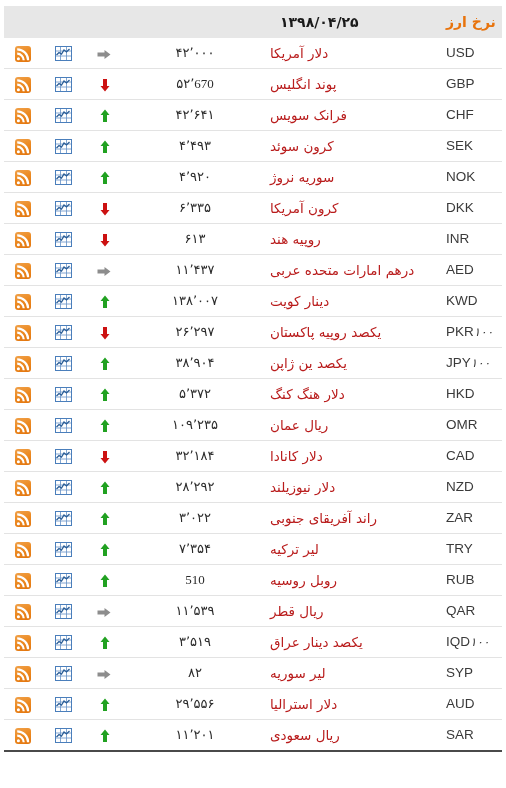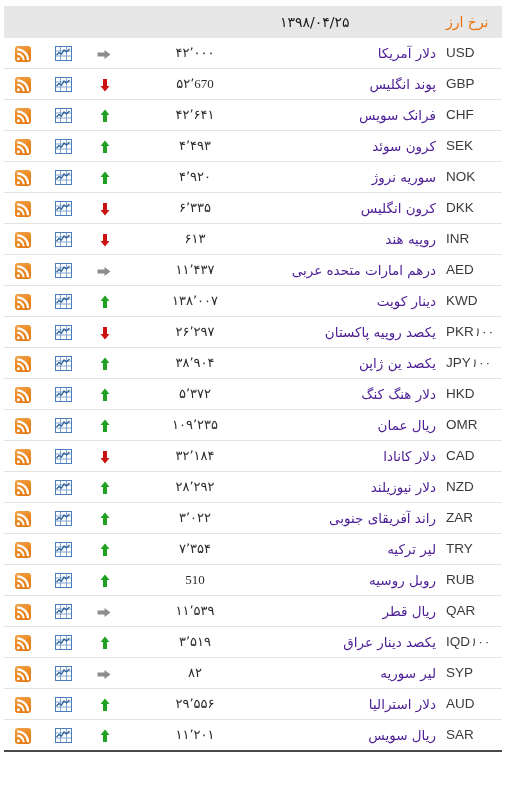--- a/index.html
+++ b/index.html
@@ -30,37 +30,37 @@
   }
 
   
   thead tr.header-row {
     height: 32px;
     background: #e7e7e7;
   }
   thead th {
     padding: 0;
     margin: 0;
-    font-weight: normal;
+    font-weight: bold;
     vertical-align: middle;
     border: none;
   }
   th.h-code {
     text-align: left;
     padding-left: 10px;
     color: #e8730c;
     font-size: 14px;
     letter-spacing: 0;
   }
   th.h-date {
     text-align: left;
     padding-left: 16px;
     color: #1a1a1a;
     font-size: 14px;
-    font-weight: normal;
+    font-weight: bold;
   }
   th.h-blank {
     background: #e7e7e7;
   }
 
   
   tbody tr.rate-row {
     height: 30px;
     background: #ffffff;
     border-bottom: 1px solid #e3e3e3;
@@ -93,24 +93,24 @@
     direction: ltr;
     white-space: nowrap;
     margin-top: 16px;
   }
   td.code .mult {
     font-size: 12px;
     font-style: italic;
   }
 
   td.name {
-    text-align: right;
+    text-align: left;
     padding-left: 6px;
     font-size: 13.5px;
-    color: #4c1d95;
+    color: #b91c1c;
     white-space: nowrap;
   }
 
   td.rate {
     text-align: center;
     font-size: 13px;
     color: #2b2b2b;
     direction: ltr;
     white-space: nowrap;
     font-family: Liberation Serif, serif;
@@ -265,21 +265,21 @@
                 <rect x="0.5" y="0.5" width="16" height="14" fill="none" stroke="#4a7ebb" stroke-width="1"></rect>
               </svg></span></td>
           <td class="rss"><span class="rss-ico"><svg width="16" height="16" viewBox="0 0 16 16">
                 <path d="M3.4 11.2a1.55 1.55 0 1 1 0 3.1 1.55 1.55 0 0 1 0-3.1z" fill="#fff"></path>
                 <path d="M2.2 6.6a7.7 7.7 0 0 1 7.6 7.7h-2.2a5.5 5.5 0 0 0-5.4-5.5z" fill="#fff"></path>
                 <path d="M2.2 2.2a12.1 12.1 0 0 1 12 12.1h-2.2a9.9 9.9 0 0 0-9.8-9.9z" fill="#fff"></path>
               </svg></span></td>
         </tr>
         <tr class="rate-row">
           <td class="code"><span>DKK</span></td>
-          <td class="name">کرون انگلیس</td>
+          <td class="name">کرون آمریکا</td>
           <td class="rate">۶٬۳۳۵</td>
           <td class="arrow"><span class="arrow-ico"><svg width="14" height="16" viewBox="0 0 14 16">
                 <path d="M7 14.5 L11.5 9 H9 V2 H5 V9 H2.5 Z" fill="#cc1111"></path>
               </svg></span></td>
           <td class="chart"><span class="chart-ico"><svg width="17" height="15" viewBox="0 0 17 15">
                 <rect x="0.5" y="0.5" width="16" height="14" fill="#ffffff" stroke="#4a7ebb" stroke-width="1"></rect>
                 <path d="M0.5 5H16.5M0.5 10H16.5M5.5 0.5V14.5M11.5 0.5V14.5" stroke="#4a7ebb" stroke-width="0.8" opacity="0.85"></path>
                 <polyline points="1.5,9 4,6.5 6.5,8 9,4 11.5,6 14.5,3" fill="none" stroke="#2a5d96" stroke-width="1.3"></polyline>
                 <rect x="0.5" y="0.5" width="16" height="14" fill="none" stroke="#4a7ebb" stroke-width="1"></rect>
               </svg></span></td>
@@ -588,21 +588,21 @@
                 <rect x="0.5" y="0.5" width="16" height="14" fill="none" stroke="#4a7ebb" stroke-width="1"></rect>
               </svg></span></td>
           <td class="rss"><span class="rss-ico"><svg width="16" height="16" viewBox="0 0 16 16">
                 <path d="M3.4 11.2a1.55 1.55 0 1 1 0 3.1 1.55 1.55 0 0 1 0-3.1z" fill="#fff"></path>
                 <path d="M2.2 6.6a7.7 7.7 0 0 1 7.6 7.7h-2.2a5.5 5.5 0 0 0-5.4-5.5z" fill="#fff"></path>
                 <path d="M2.2 2.2a12.1 12.1 0 0 1 12 12.1h-2.2a9.9 9.9 0 0 0-9.8-9.9z" fill="#fff"></path>
               </svg></span></td>
         </tr>
         <tr class="rate-row">
           <td class="code"><span>SAR</span></td>
-          <td class="name">ریال سویس</td>
+          <td class="name">ریال سعودی</td>
           <td class="rate">۱۱٬۲۰۱</td>
           <td class="arrow"><span class="arrow-ico"><svg width="14" height="16" viewBox="0 0 14 16">
                 <path d="M7 1.5 L11.5 7 H9 V14 H5 V7 H2.5 Z" fill="#21a121"></path>
               </svg></span></td>
           <td class="chart"><span class="chart-ico"><svg width="17" height="15" viewBox="0 0 17 15">
                 <rect x="0.5" y="0.5" width="16" height="14" fill="#ffffff" stroke="#4a7ebb" stroke-width="1"></rect>
                 <path d="M0.5 5H16.5M0.5 10H16.5M5.5 0.5V14.5M11.5 0.5V14.5" stroke="#4a7ebb" stroke-width="0.8" opacity="0.85"></path>
                 <polyline points="1.5,9 4,6.5 6.5,8 9,4 11.5,6 14.5,3" fill="none" stroke="#2a5d96" stroke-width="1.3"></polyline>
                 <rect x="0.5" y="0.5" width="16" height="14" fill="none" stroke="#4a7ebb" stroke-width="1"></rect>
               </svg></span></td>

